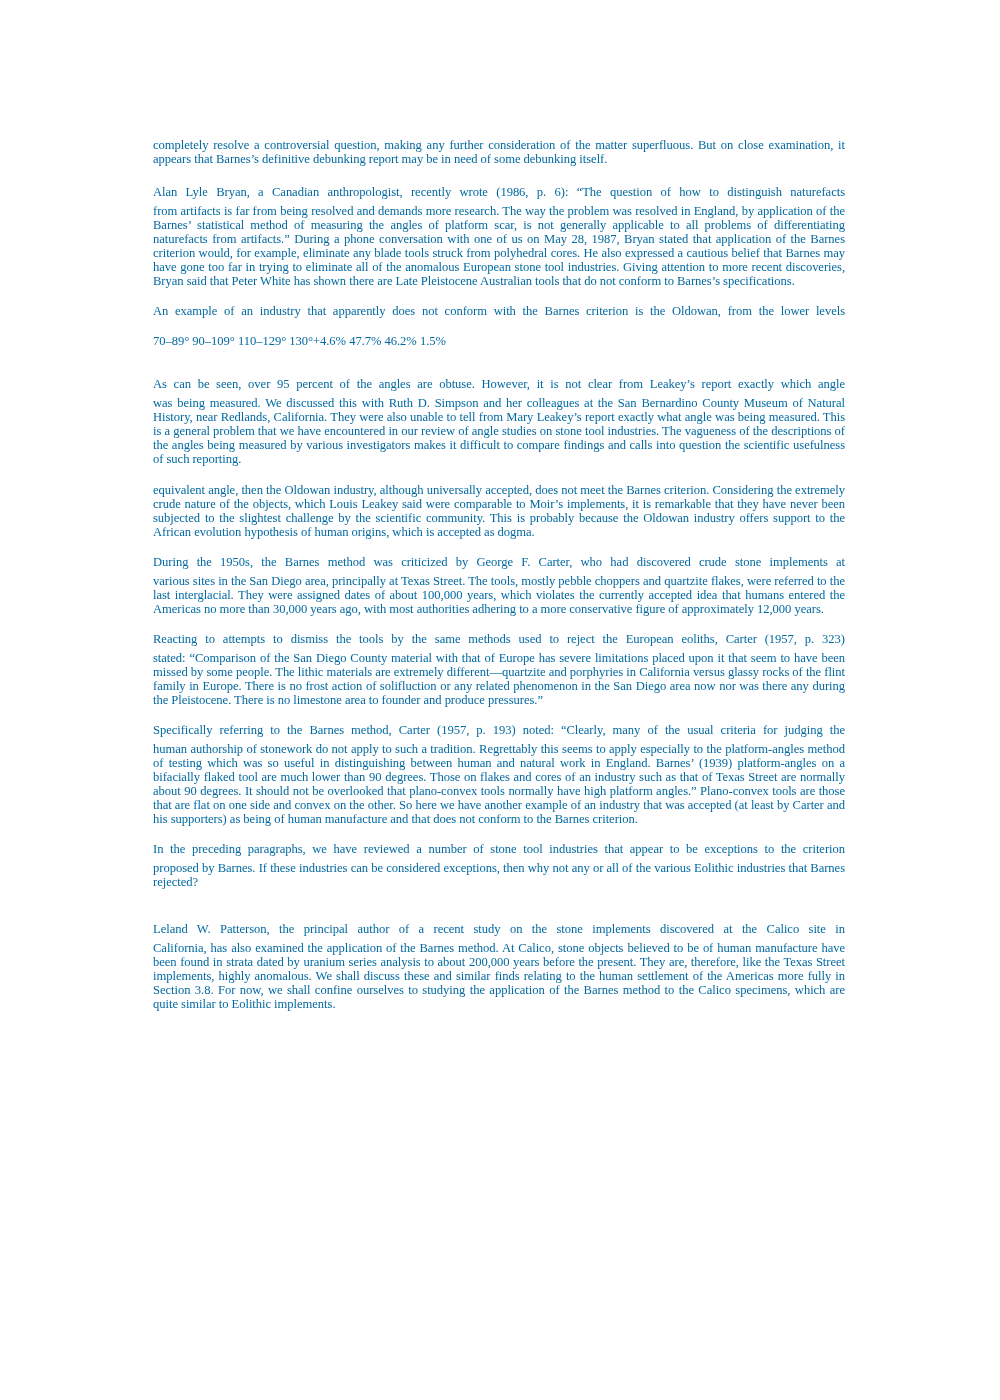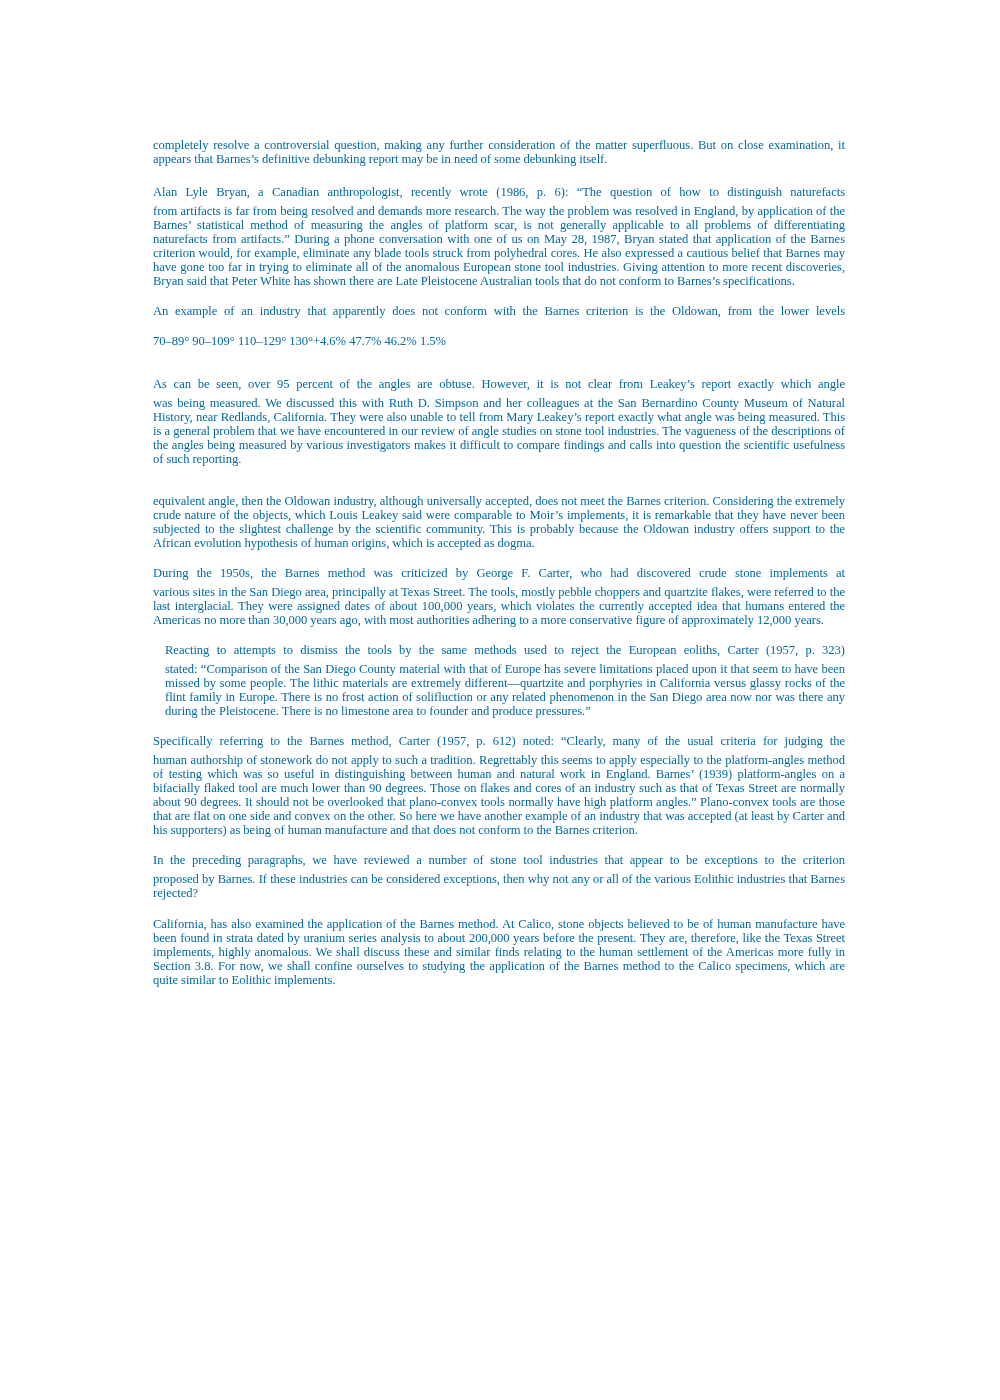--- a/index.html
+++ b/index.html
@@ -35,26 +35,26 @@
       text-align: justify;
       text-align-last: justify;
     }
     .para.p0 { margin-bottom: 19px; }
     .para.p1 { }
     .para.p2 { }
     .data-row {
       margin: 0 0 29px 0;
       white-space: nowrap;
     }
-    .para.p3 { margin-bottom: 28px; }
+    .para.p3 { margin-bottom: 17px; }
     .para.p4 { margin-bottom: 16px; }
     .para.p5 { }
-    .para.p6 { margin-bottom: 16px; margin-left: 12px; }
+    .para.p6 { margin-bottom: 16px; }
     .para.p7 { margin-bottom: 16px; }
-    .para.p8 { margin-bottom: 17px; }
+    .para.p8 { margin-bottom: 33px; }
   </style>
 </head>
 <body>
 
 <div class="page">
 
   <p class="para p0">
     <span>completely resolve a controversial question, making any further consideration of the matter superfluous. But on close examination, it appears that Barnes’s definitive debunking report may be in need of some debunking itself.</span>
   </p>
 
@@ -84,26 +84,27 @@
     <span class="first">During the 1950s, the Barnes method was criticized by George F. Carter, who had discovered crude stone implements at</span>
     <span>various sites in the San Diego area, principally at Texas Street. The tools, mostly pebble choppers and quartzite flakes, were referred to the last interglacial. They were assigned dates of about 100,000 years, which violates the currently accepted idea that humans entered the Americas no more than 30,000 years ago, with most authorities adhering to a more conservative figure of approximately 12,000 years.</span>
   </p>
 
   <p class="para p6">
     <span class="first">Reacting to attempts to dismiss the tools by the same methods used to reject the European eoliths, Carter (1957, p. 323)</span>
     <span>stated: “Comparison of the San Diego County material with that of Europe has severe limitations placed upon it that seem to have been missed by some people. The lithic materials are extremely different—quartzite and porphyries in California versus glassy rocks of the flint family in Europe. There is no frost action of solifluction or any related phenomenon in the San Diego area now nor was there any during the Pleistocene. There is no limestone area to founder and produce pressures.”</span>
   </p>
 
   <p class="para p7">
-    <span class="first">Specifically referring to the Barnes method, Carter (1957, p. 612) noted: “Clearly, many of the usual criteria for judging the</span>
+    <span class="first">Specifically referring to the Barnes method, Carter (1957, p. 193) noted: “Clearly, many of the usual criteria for judging the</span>
     <span>human authorship of stonework do not apply to such a tradition. Regrettably this seems to apply especially to the platform-angles method of testing which was so useful in distinguishing between human and natural work in England. Barnes’ (1939) platform-angles on a bifacially flaked tool are much lower than 90 degrees. Those on flakes and cores of an industry such as that of Texas Street are normally about 90 degrees. It should not be overlooked that plano-convex tools normally have high platform angles.” Plano-convex tools are those that are flat on one side and convex on the other. So here we have another example of an industry that was accepted (at least by Carter and his supporters) as being of human manufacture and that does not conform to the Barnes criterion.</span>
   </p>
 
   <p class="para p8">
     <span class="first">In the preceding paragraphs, we have reviewed a number of stone tool industries that appear to be exceptions to the criterion</span>
     <span>proposed by Barnes. If these industries can be considered exceptions, then why not any or all of the various Eolithic industries that Barnes rejected?</span>
   </p>
 
   <p class="para p9">
+    <span class="first">Leland W. Patterson, the principal author of a recent study on the stone implements discovered at the Calico site in</span>
     <span>California, has also examined the application of the Barnes method. At Calico, stone objects believed to be of human manufacture have been found in strata dated by uranium series analysis to about 200,000 years before the present. They are, therefore, like the Texas Street implements, highly anomalous. We shall discuss these and similar finds relating to the human settlement of the Americas more fully in Section 3.8. For now, we shall confine ourselves to studying the application of the Barnes method to the Calico specimens, which are quite similar to Eolithic implements.</span>
   </p>
 
 </div>
 
 </body></html>

